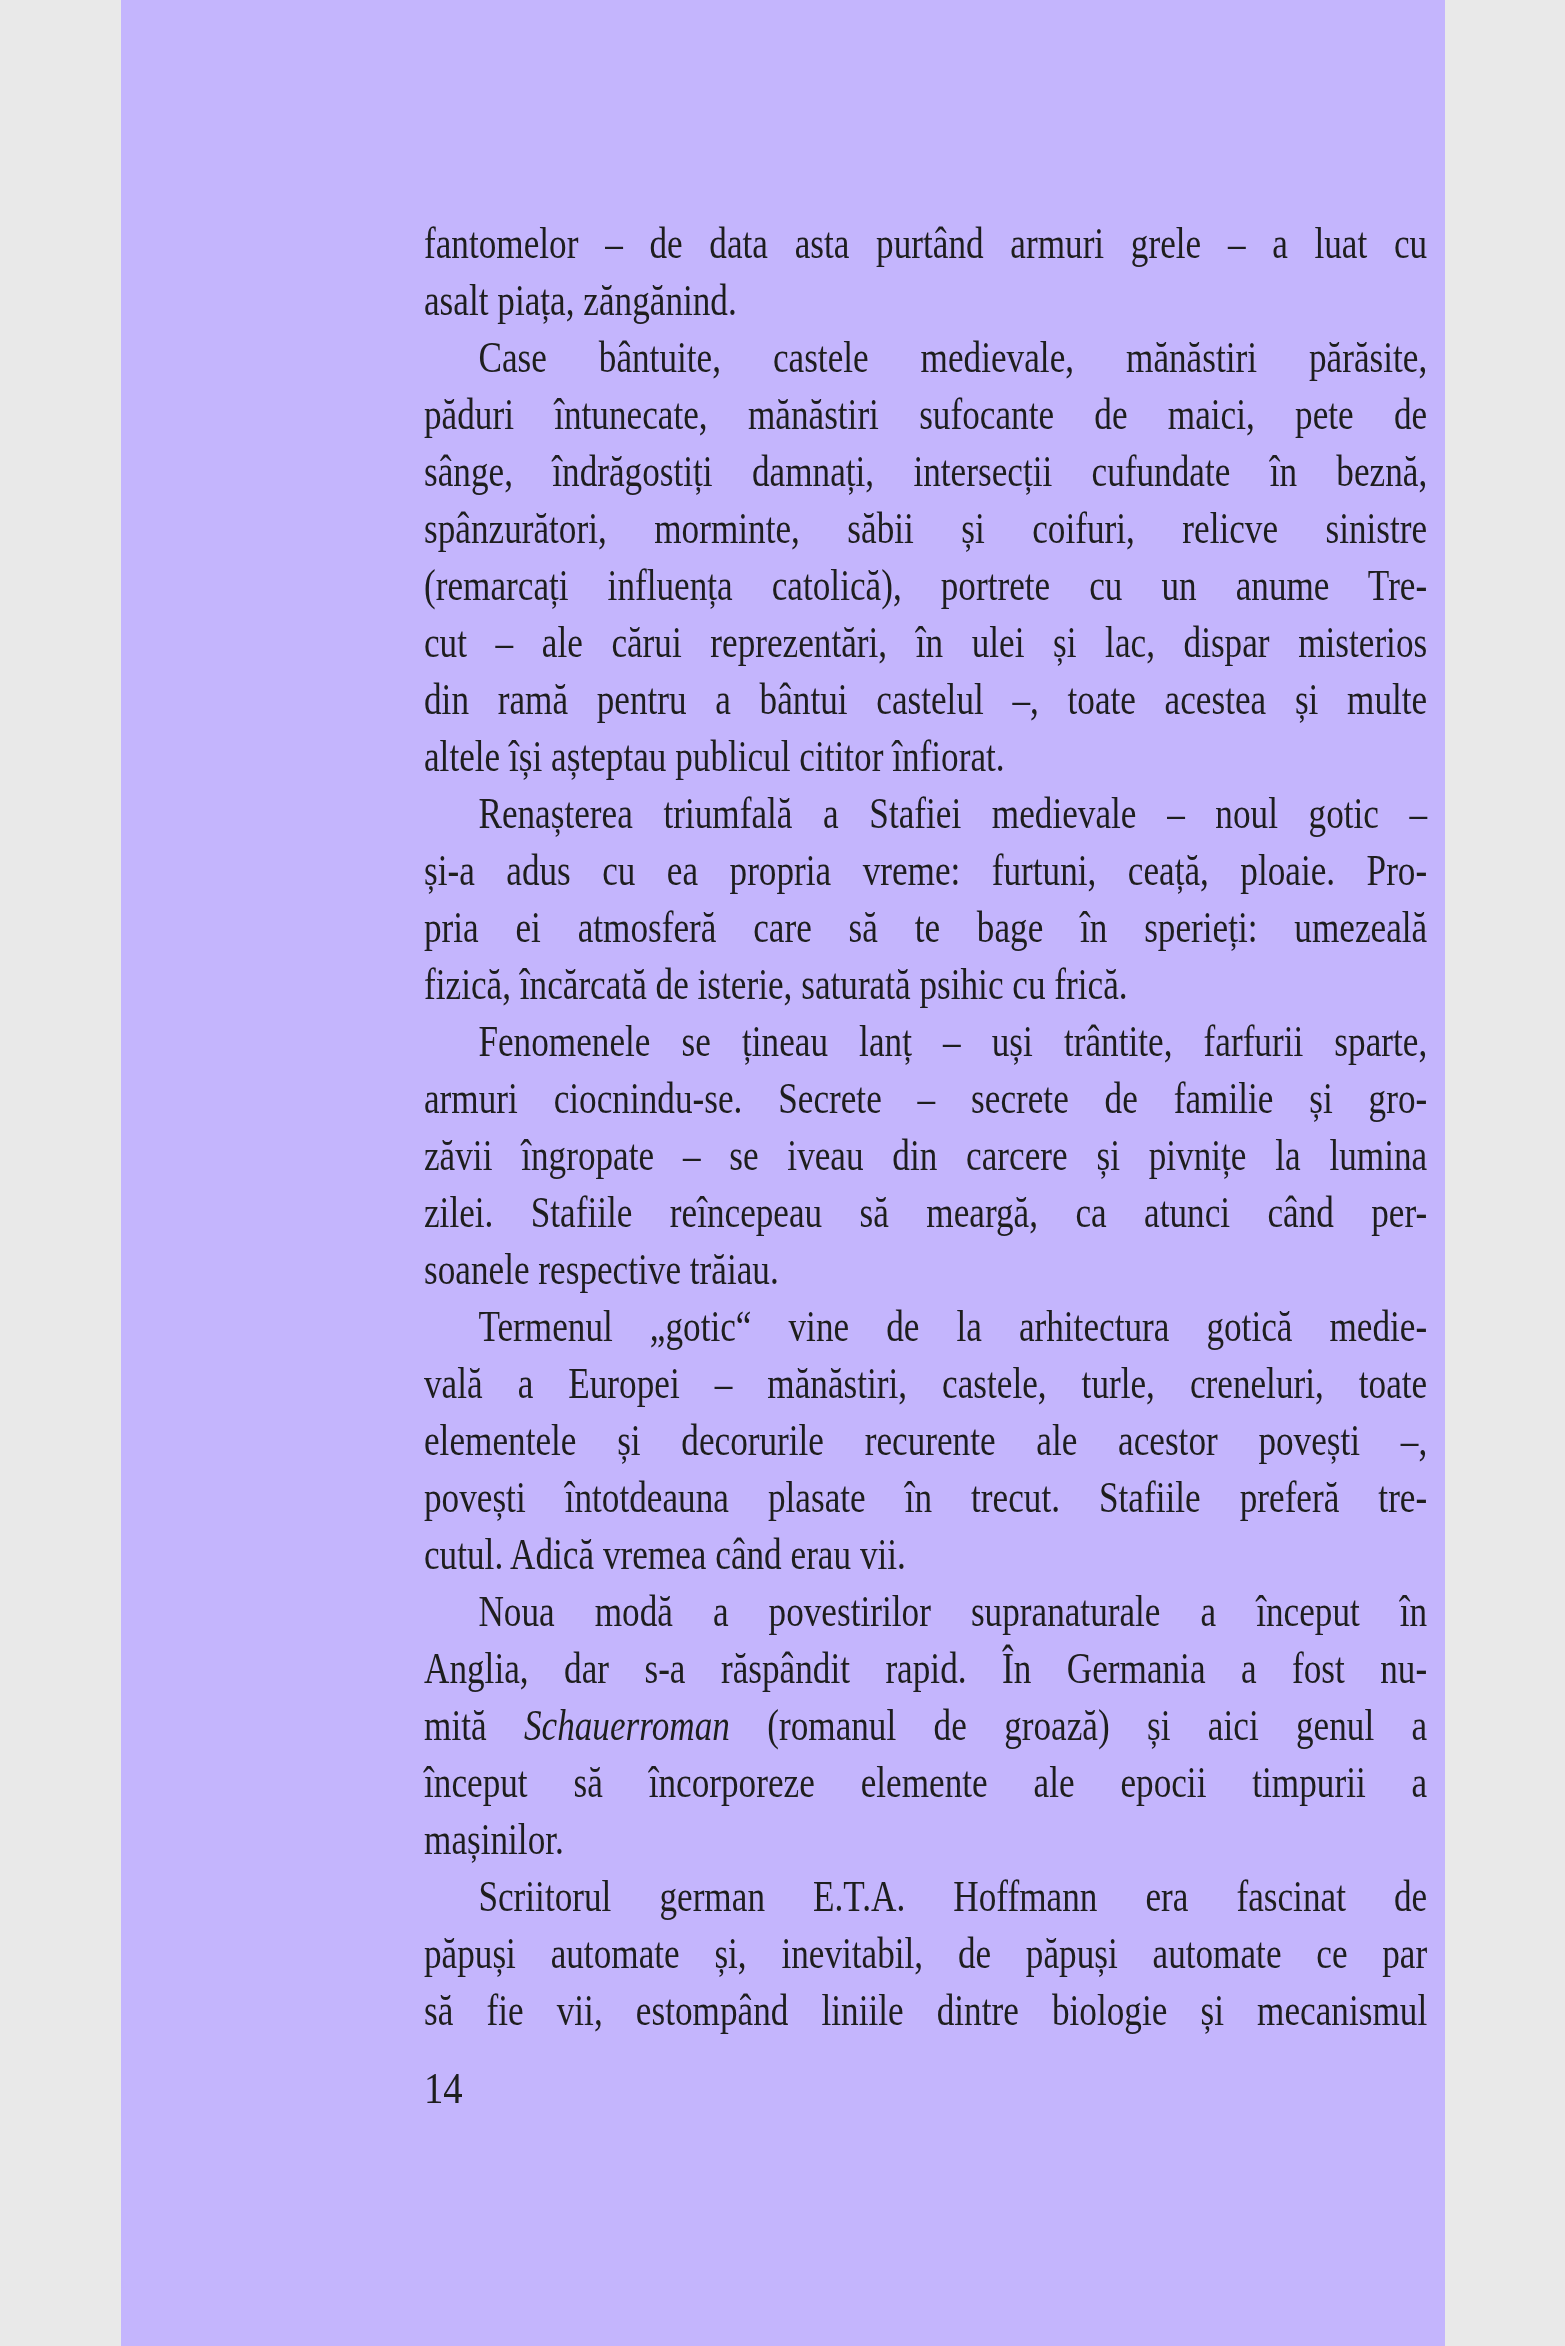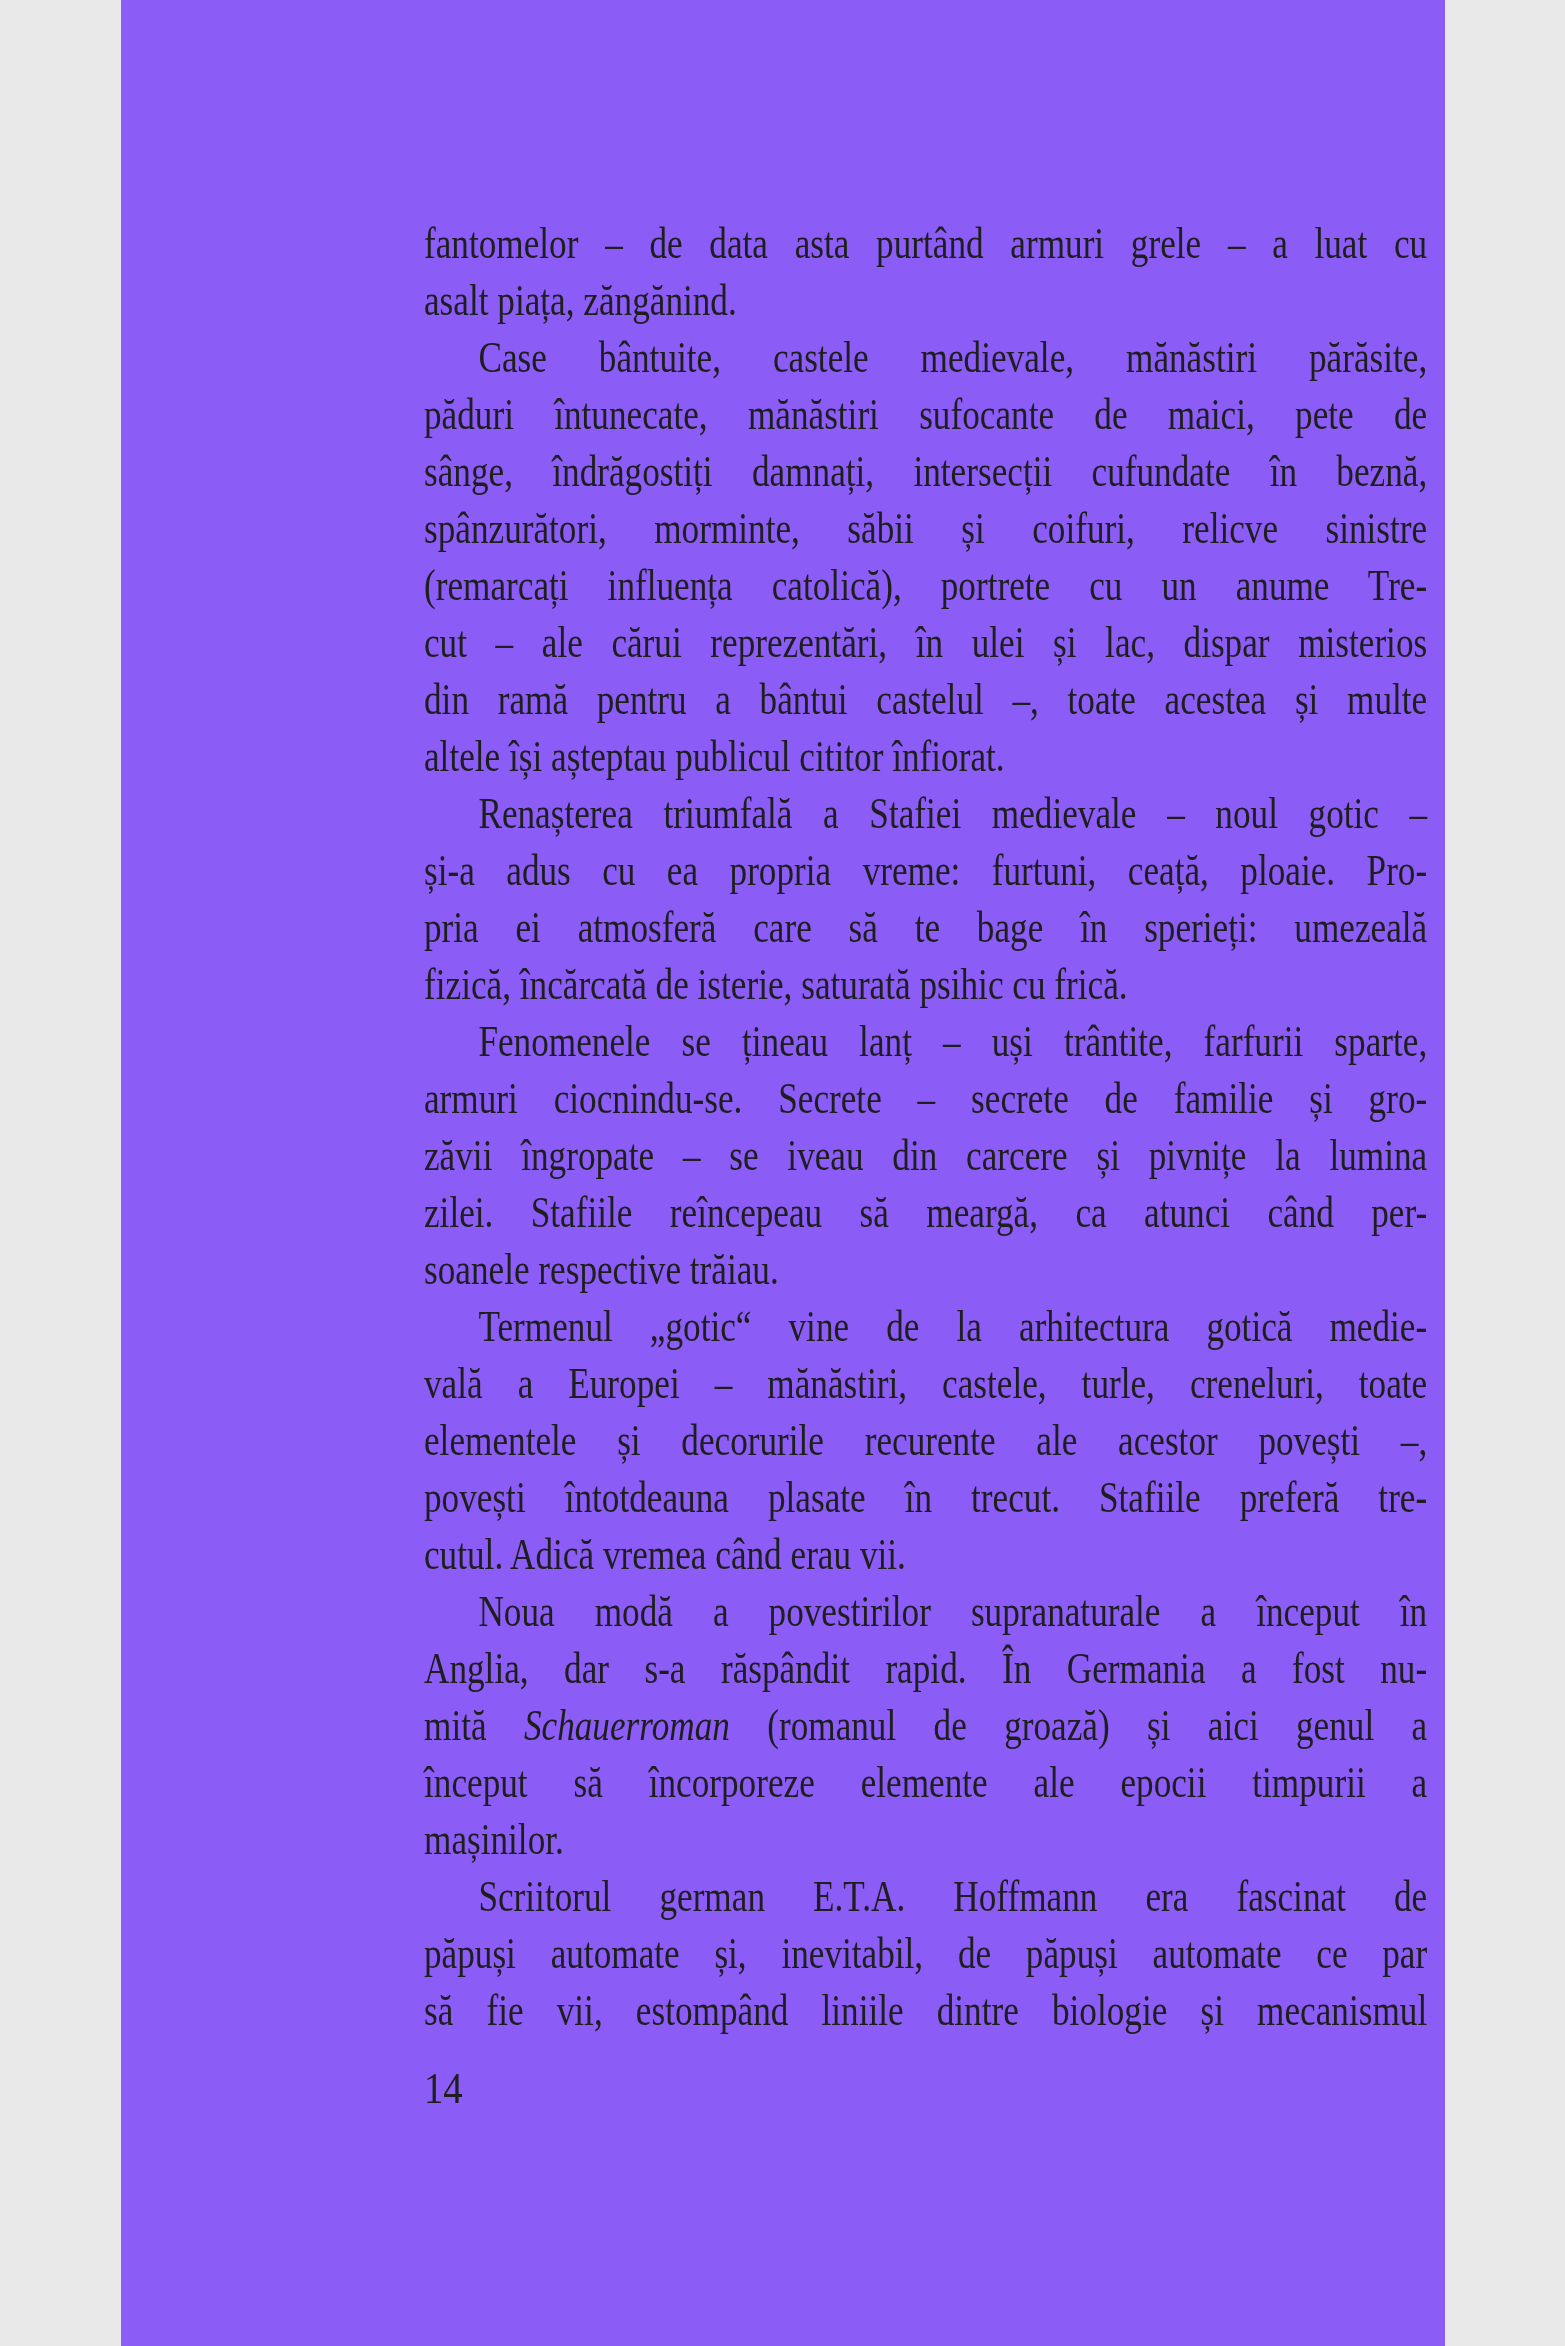--- a/index.html
+++ b/index.html
@@ -5,21 +5,21 @@
   html, body {
     margin: 0;
     padding: 0;
     background: #e9e9e9;
   }
   .page {
     position: relative;
     width: 1324px;
     height: 2347px;
     margin: 0 auto;
-    background: #8b5cf6;
+    background: #c4b5fd;
     color: #1e1e1e;
     font-family: "Liberation Serif", "DejaVu Serif", serif;
     overflow: hidden;
   }
   
   .text-block {
     position: absolute;
     left: 303px;
     top: 215px;
     width: 1254px;

